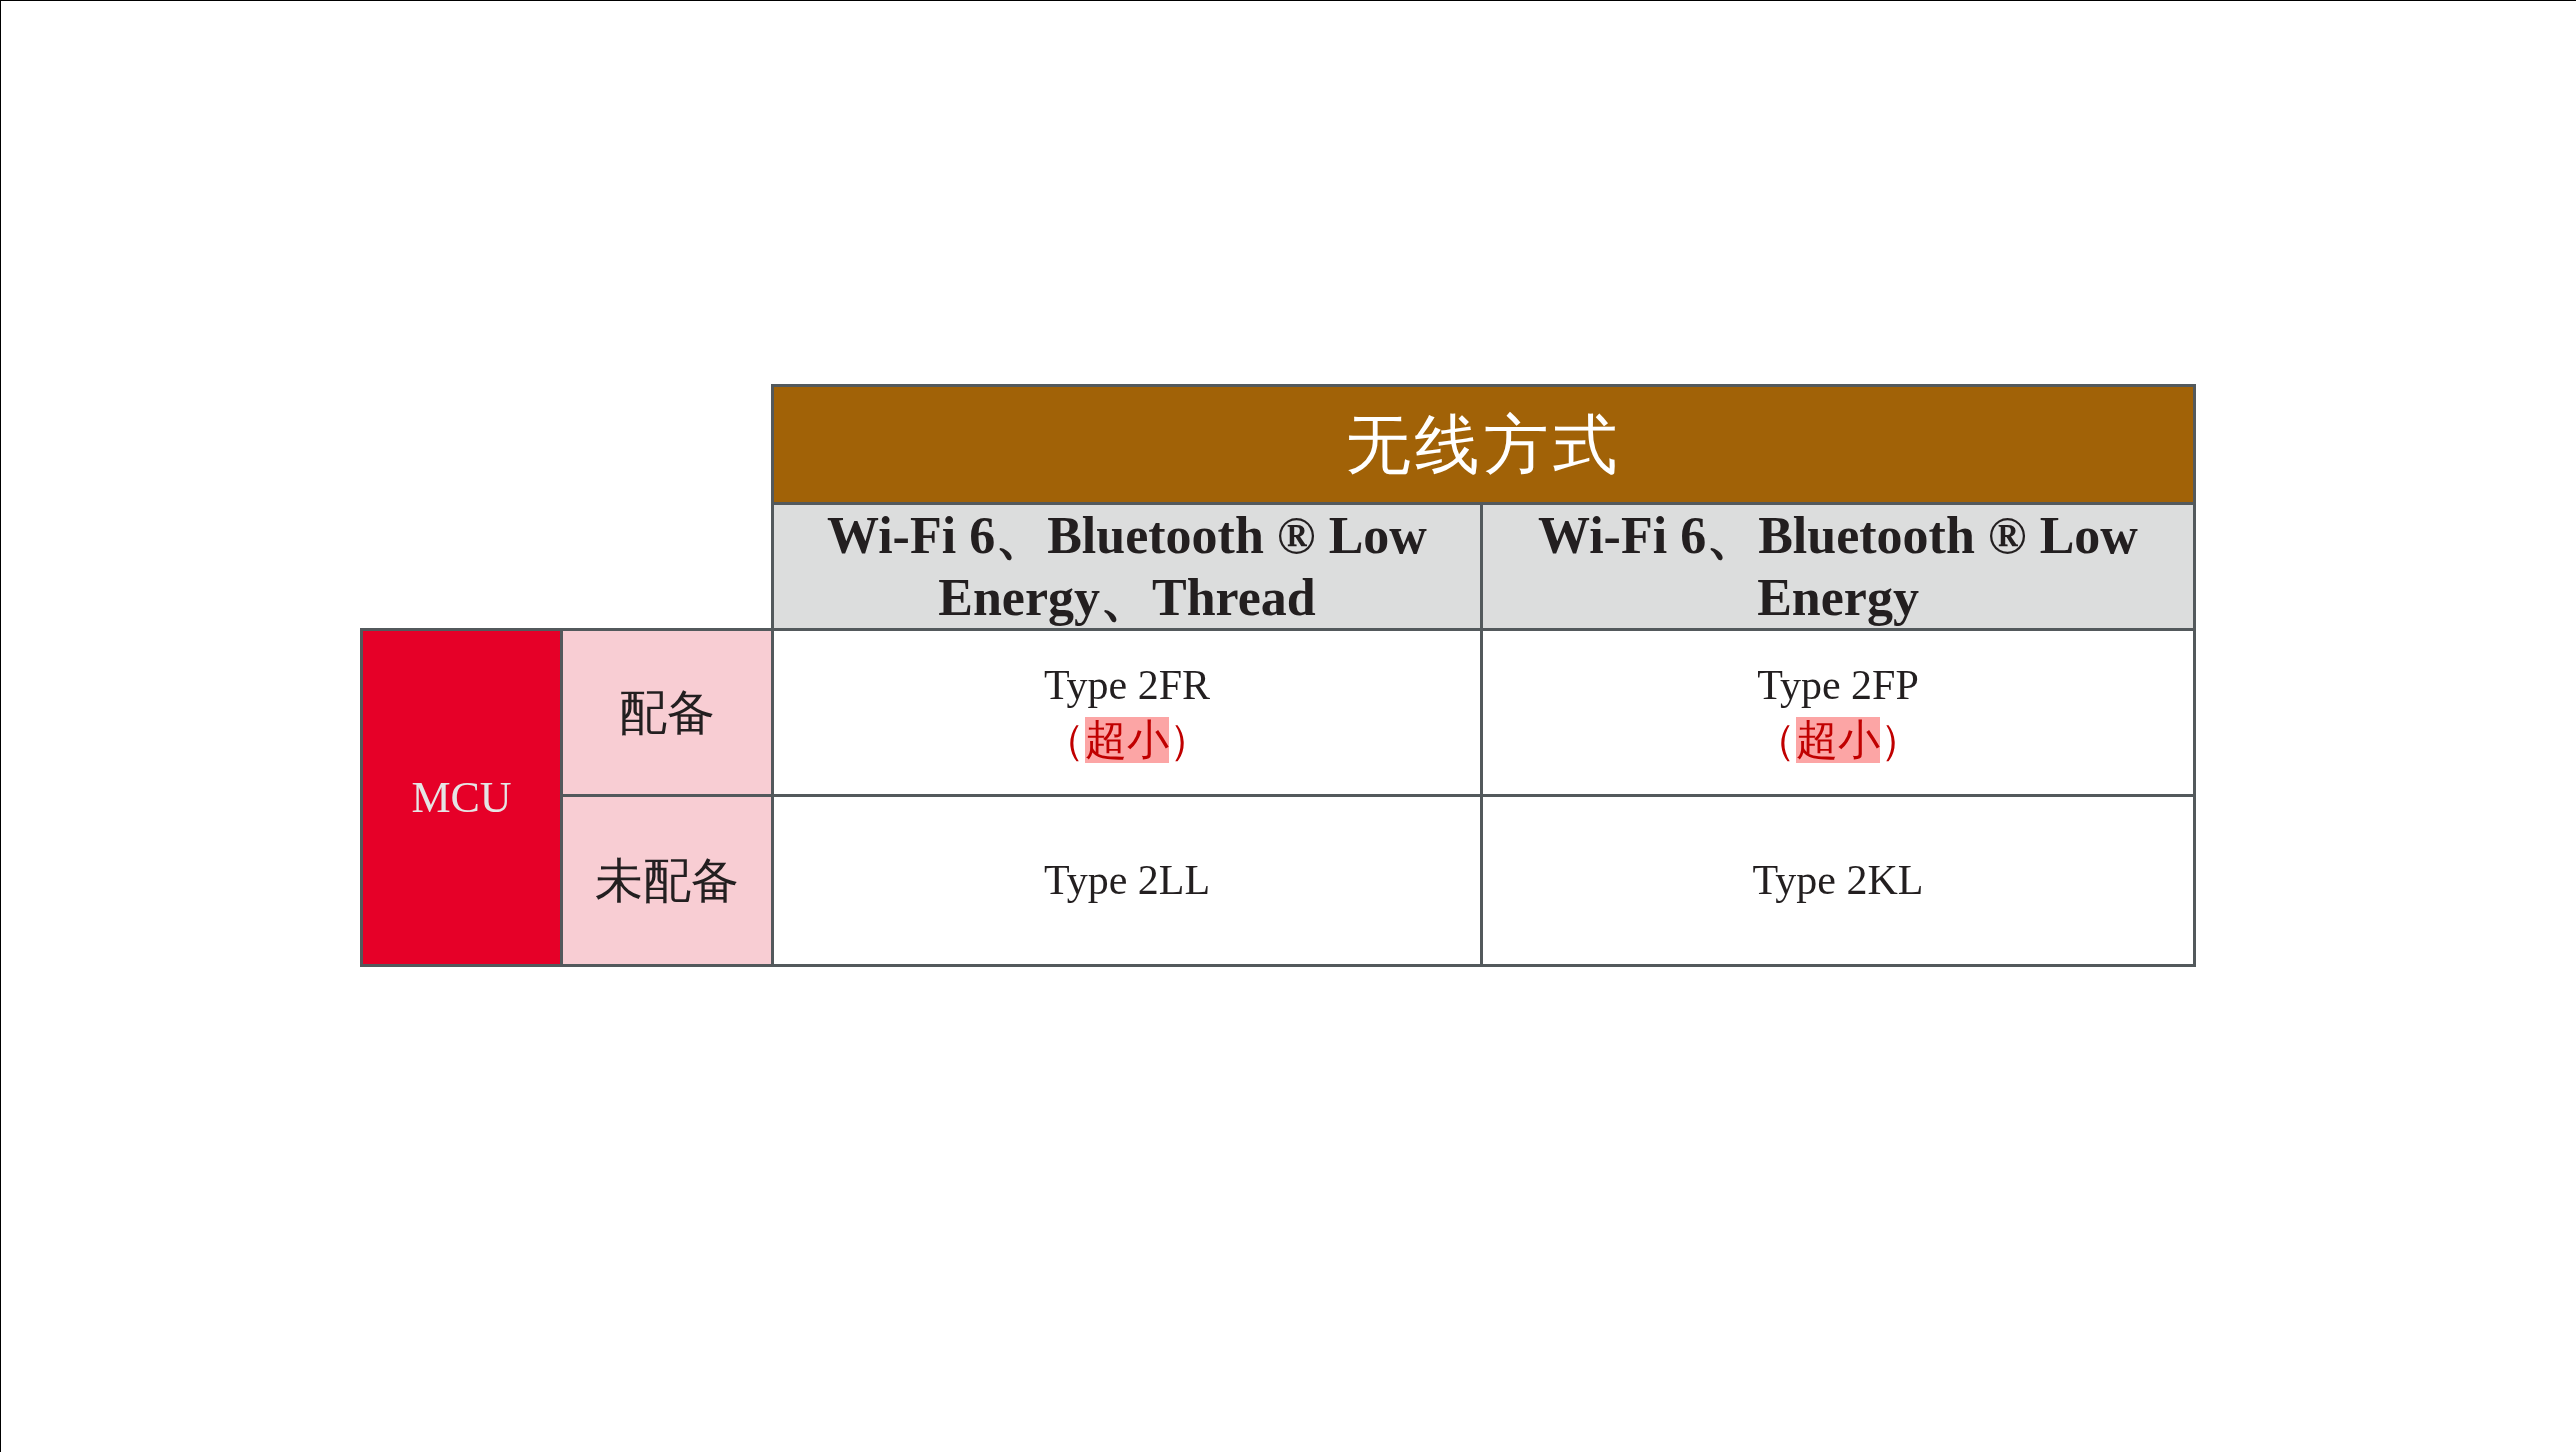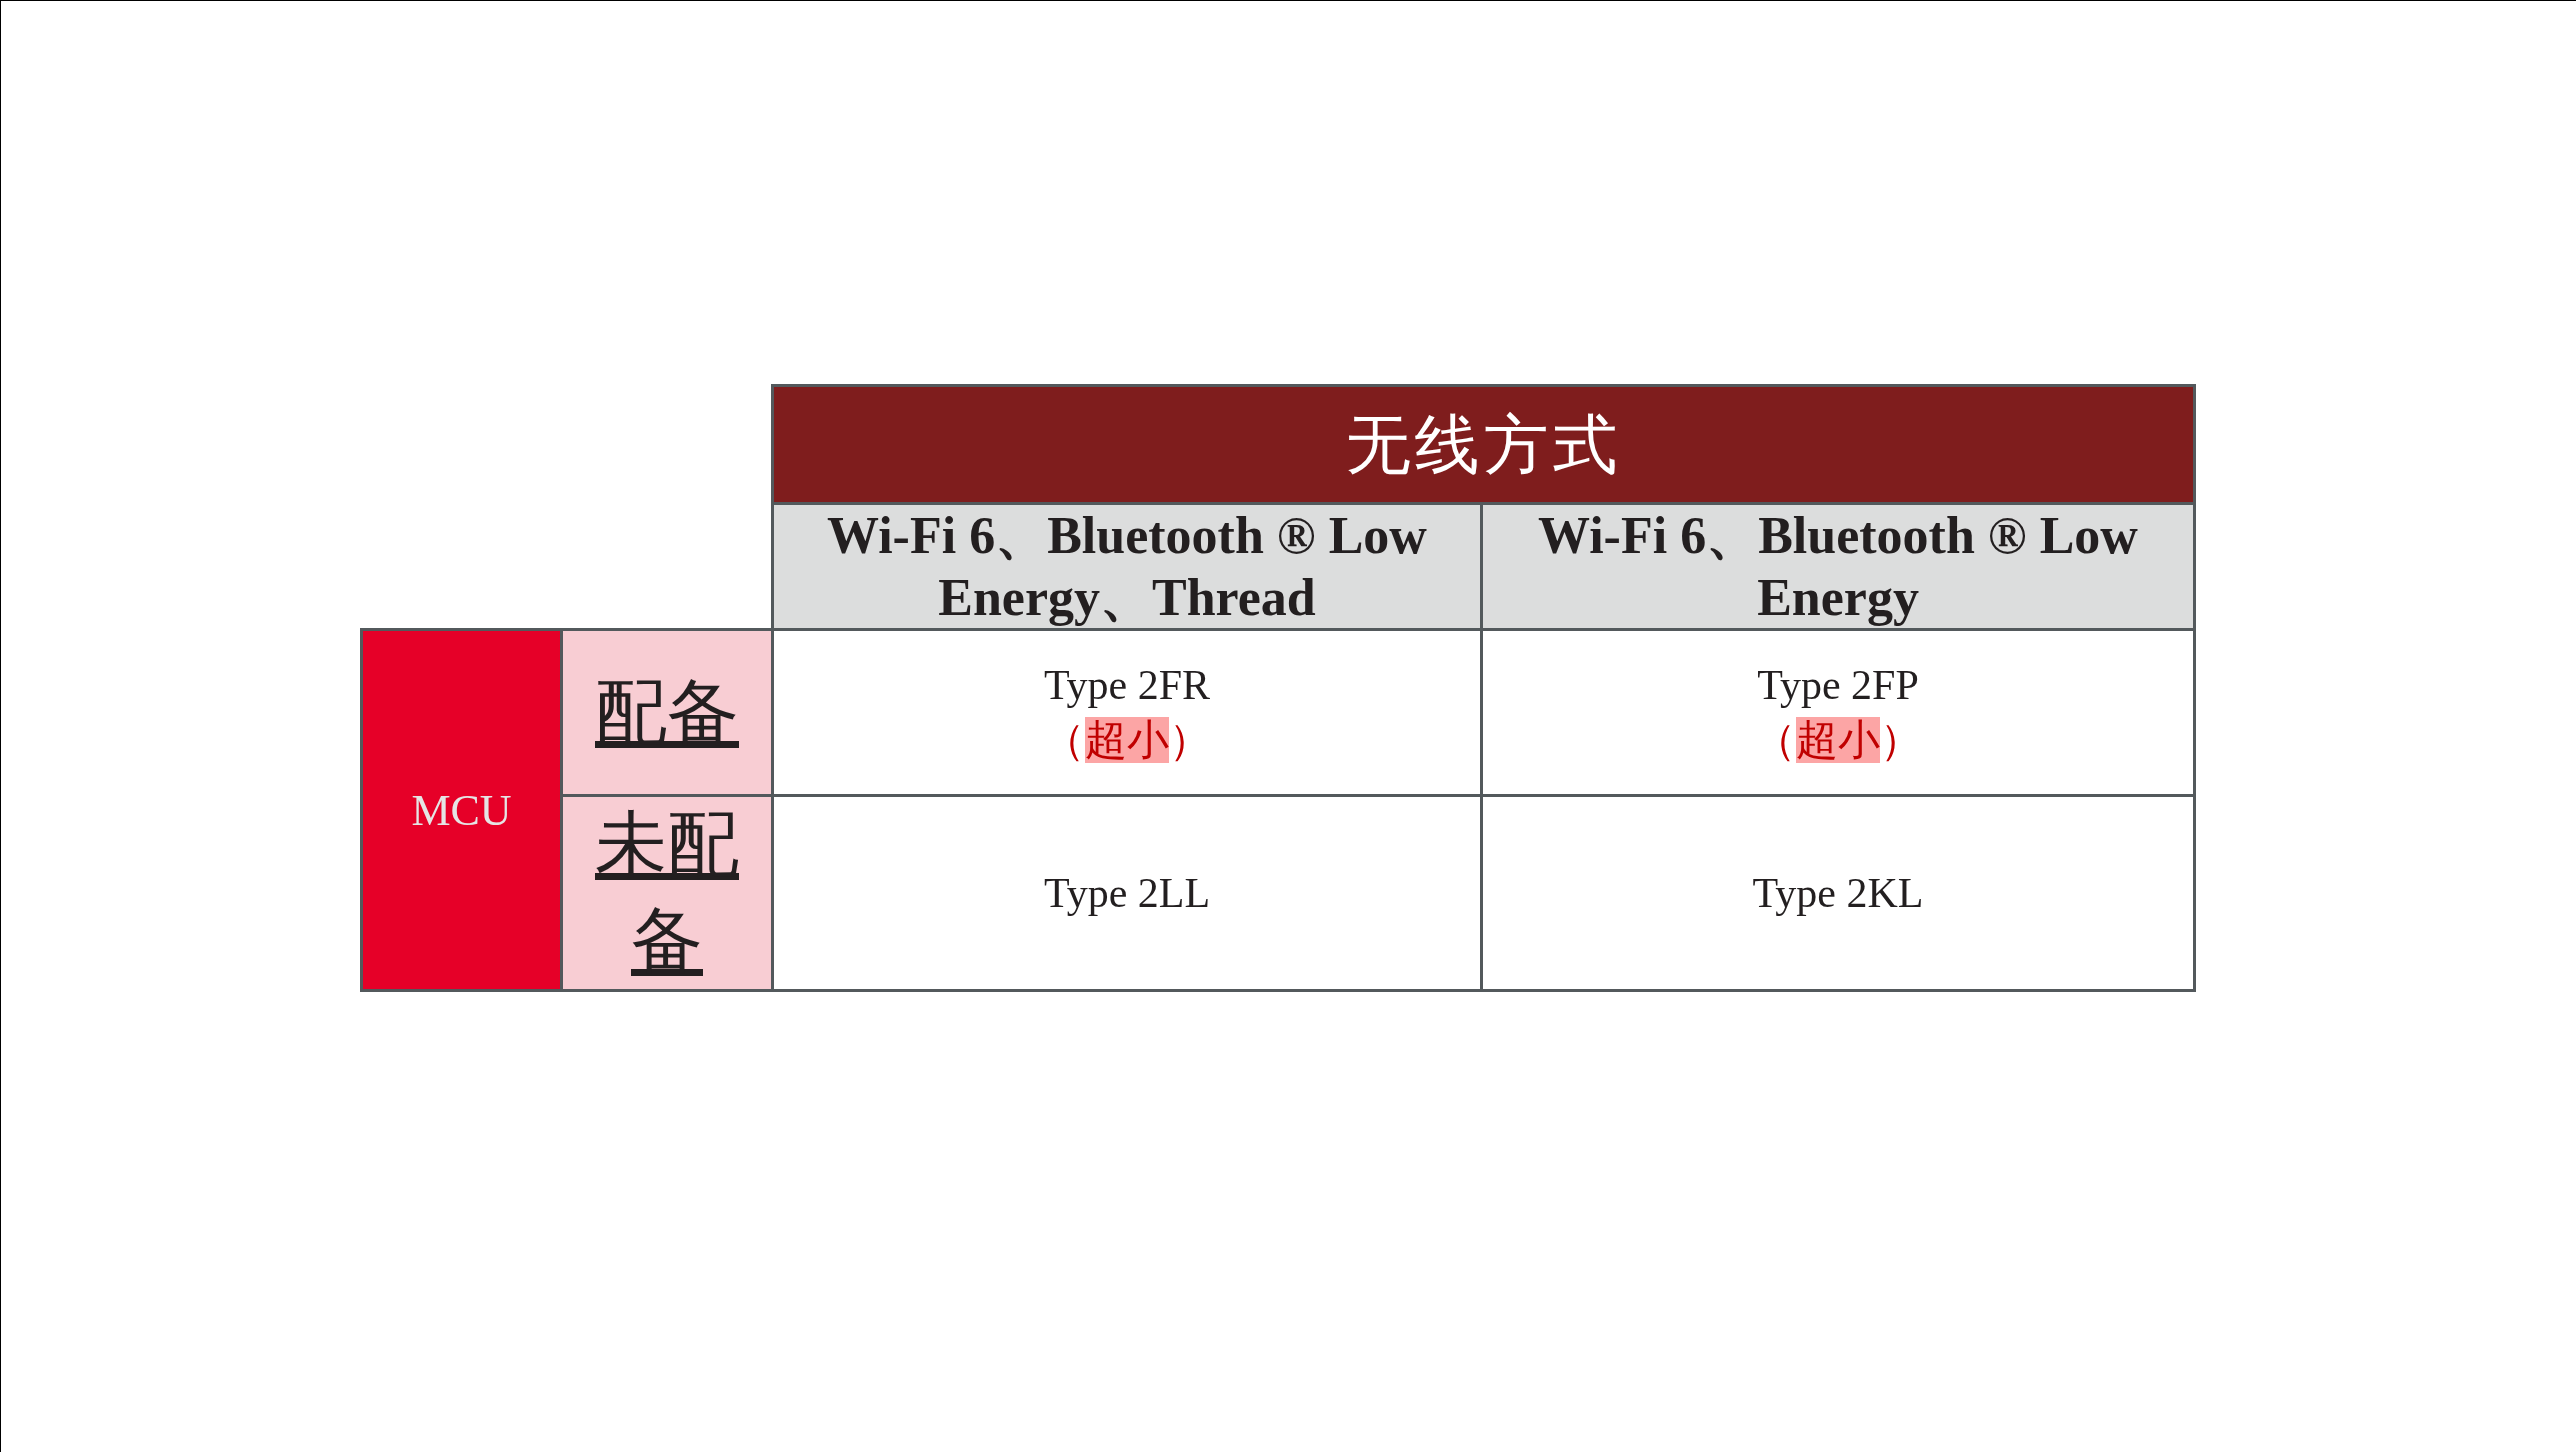--- a/index.html
+++ b/index.html
@@ -27,39 +27,38 @@
     vertical-align:middle;
     border:3.9px solid #53595C;
     overflow:hidden;
   }
   td.blank{border:none;background:transparent;}
   tr.r-dark{height:118px;}
   tr.r-sub{height:126px;font-weight:bold;}
   tr.r-one{height:166px;}
   tr.r-two{height:170px;}
   td.darkhead{
-    background:#7f1d1d;
+    background:#a16207;
     color:#ffffff;
     font-size:65px;
     letter-spacing:3.9px;
   }
   td.subhead{
     background:#DCDDDD;
     font-size:52px;
     line-height:1.18;
   }
   td.mcu{
     background:#E60028;
     color:#e5e5e5;
     font-size:44px;
   }
   td.rowlabel{
     background:#F8CDD3;
-    font-size:72px;
-    text-decoration:underline;
+    font-size:48px;
   }
   td.datacell{
     background:#ffffff;
     font-size:42px;
     line-height:1.3;
   }
   .note{color:#C00000;}
   .note .hl{background:#fca5a5;color:#C00000;}
 </style>
 </head>

